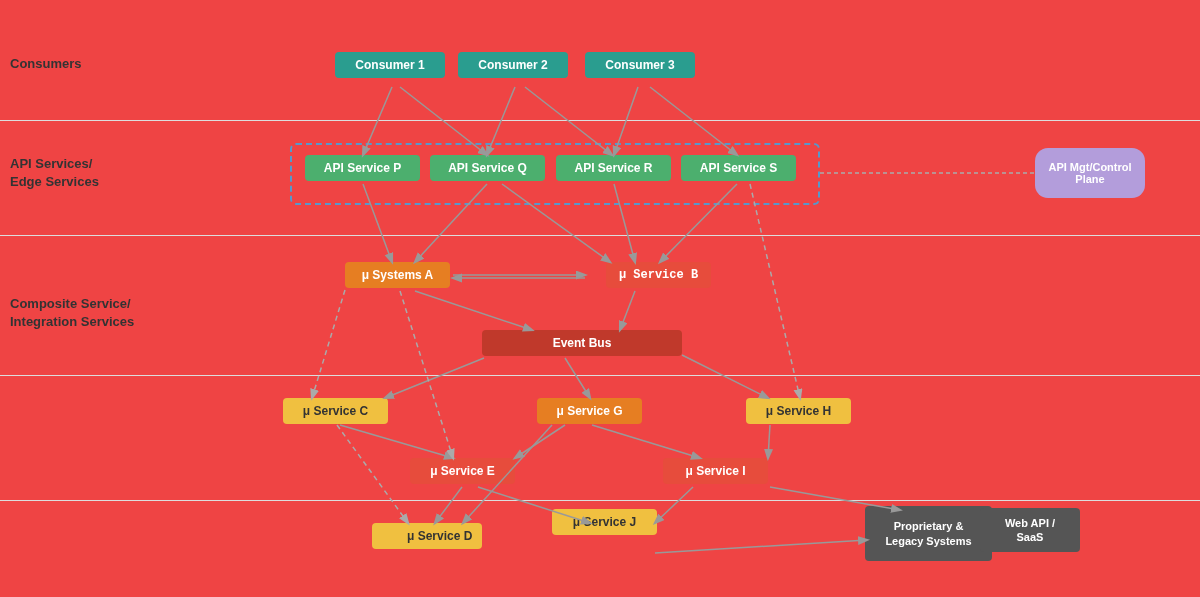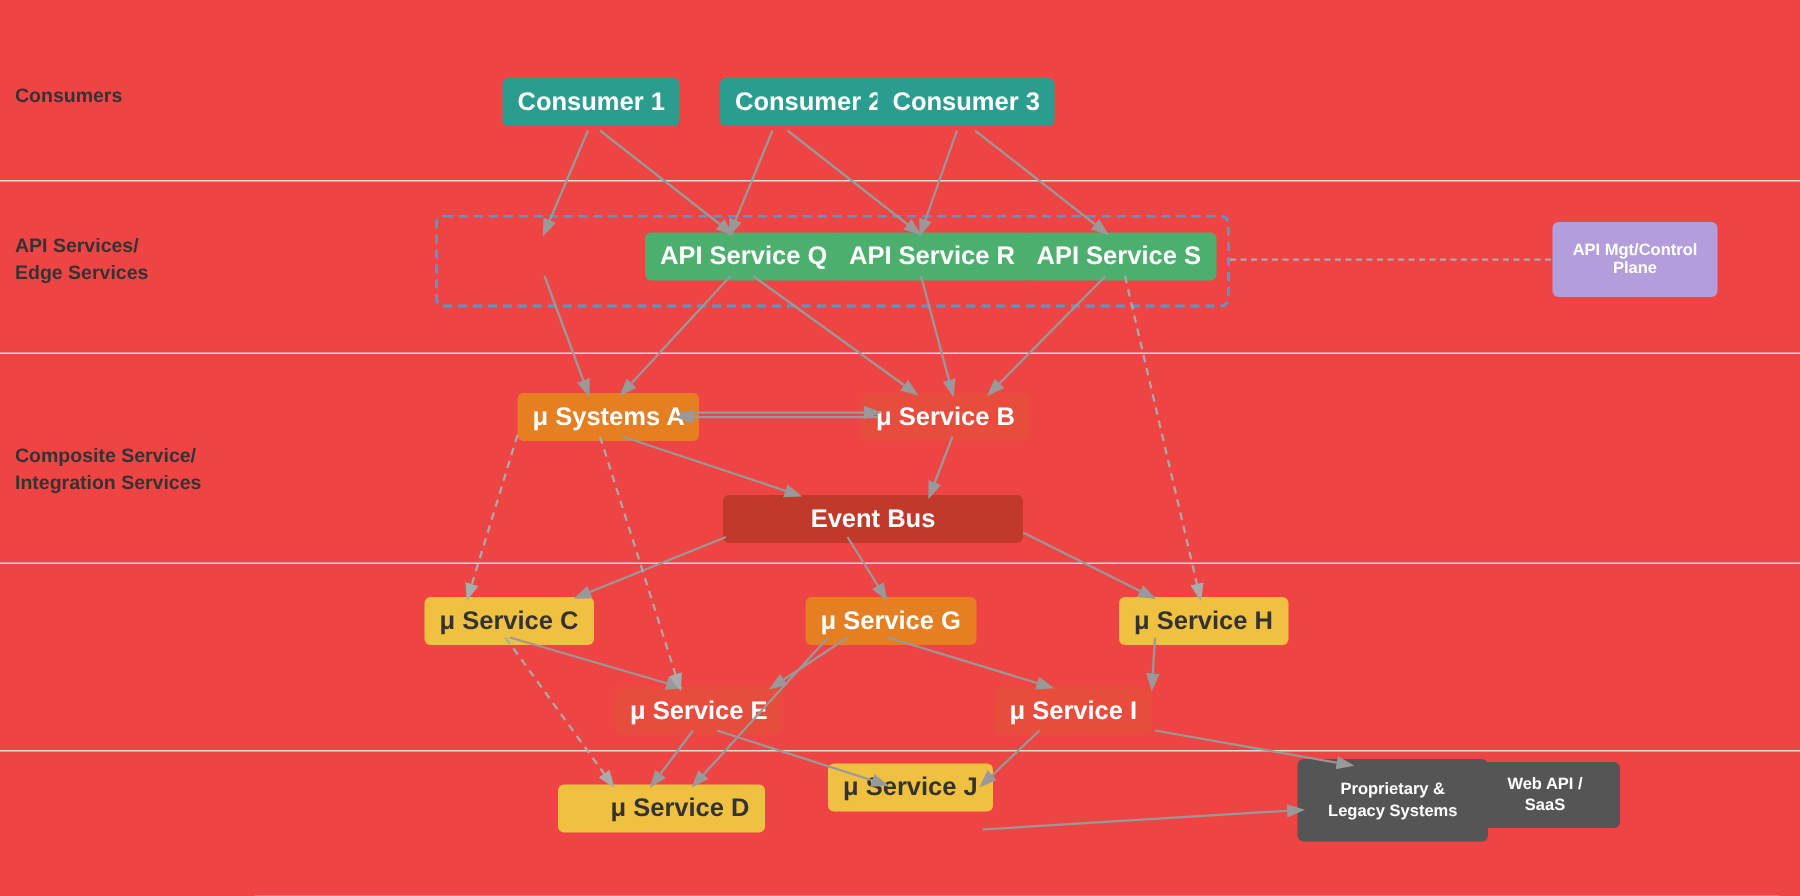--- a/index.html
+++ b/index.html
@@ -38,21 +38,21 @@
       background: #ddd;
     }
 
     
     .node {
       position: absolute;
       border-radius: 4px;
       display: flex;
       align-items: center;
       justify-content: center;
-      font-size: 17px;
+      font-size: 12px;
       font-weight: 600;
       color: #fff;
       padding: 6px 10px;
       white-space: nowrap;
     }
 
     .node-consumer {
       background: #2a9d8f;
       min-width: 110px;
     }
@@ -62,20 +62,21 @@
       min-width: 115px;
     }
 
     .node-api-mgt {
       background: #b39ddb;
       min-width: 110px;
       text-align: center;
       white-space: normal;
       width: 110px;
       font-size: 11px;
+      border-radius: 13px;
     }
 
     .node-event-bus {
       background: #c0392b;
       min-width: 200px;
     }
 
     .node-mu-orange {
       background: #e67e22;
       min-width: 105px;
@@ -132,45 +133,48 @@
   <div class="divider" style="top:120px;"></div>
   <div class="divider" style="top:235px;"></div>
   <div class="divider" style="top:375px;"></div>
   <div class="divider" style="top:500px;"></div>
 
   <div class="api-services-border" style="left:290px;top:143px;width:530px;height:62px;"></div>
 
   <div class="node node-consumer" style="left:335px;top:52px;">
       <span>Consumer 1</span>
     </div>
-  <div class="node node-consumer" style="left:480px;top:52px;">
+  <div class="node node-consumer" style="left:458px;top:52px;">
       <span>Consumer 2</span>
     </div>
   <div class="node node-consumer" style="left:585px;top:52px;">
       <span>Consumer 3</span>
     </div>
 
+  <div class="node node-api" style="left:305px;top:155px;">
+      <span>API Service P</span>
+    </div>
   <div class="node node-api" style="left:430px;top:155px;">
       <span>API Service Q</span>
     </div>
   <div class="node node-api" style="left:556px;top:155px;">
       <span>API Service R</span>
     </div>
   <div class="node node-api" style="left:681px;top:155px;">
       <span>API Service S</span>
     </div>
 
   <div class="node node-api-mgt" style="left:1035px;top:148px;width:110px;height:50px;">
       <span>API Mgt/Control Plane</span>
     </div>
 
   <div class="node node-mu-orange" style="left:345px;top:262px;">
       <span>μ Systems A</span>
     </div>
-  <div class="node node-mu-red" style="left:574px;top:262px;">
+  <div class="node node-mu-red" style="left:606px;top:262px;font-family:Liberation Mono, monospace;">
       <span>μ Service B</span>
     </div>
   <div class="node node-event-bus" style="left:482px;top:330px;">
       <span>Event Bus</span>
     </div>
 
   <div class="node node-mu-yellow" style="left:283px;top:398px;">
       <span>μ Service C</span>
     </div>
   <div class="node node-mu-yellow" style="left:746px;top:398px;">

